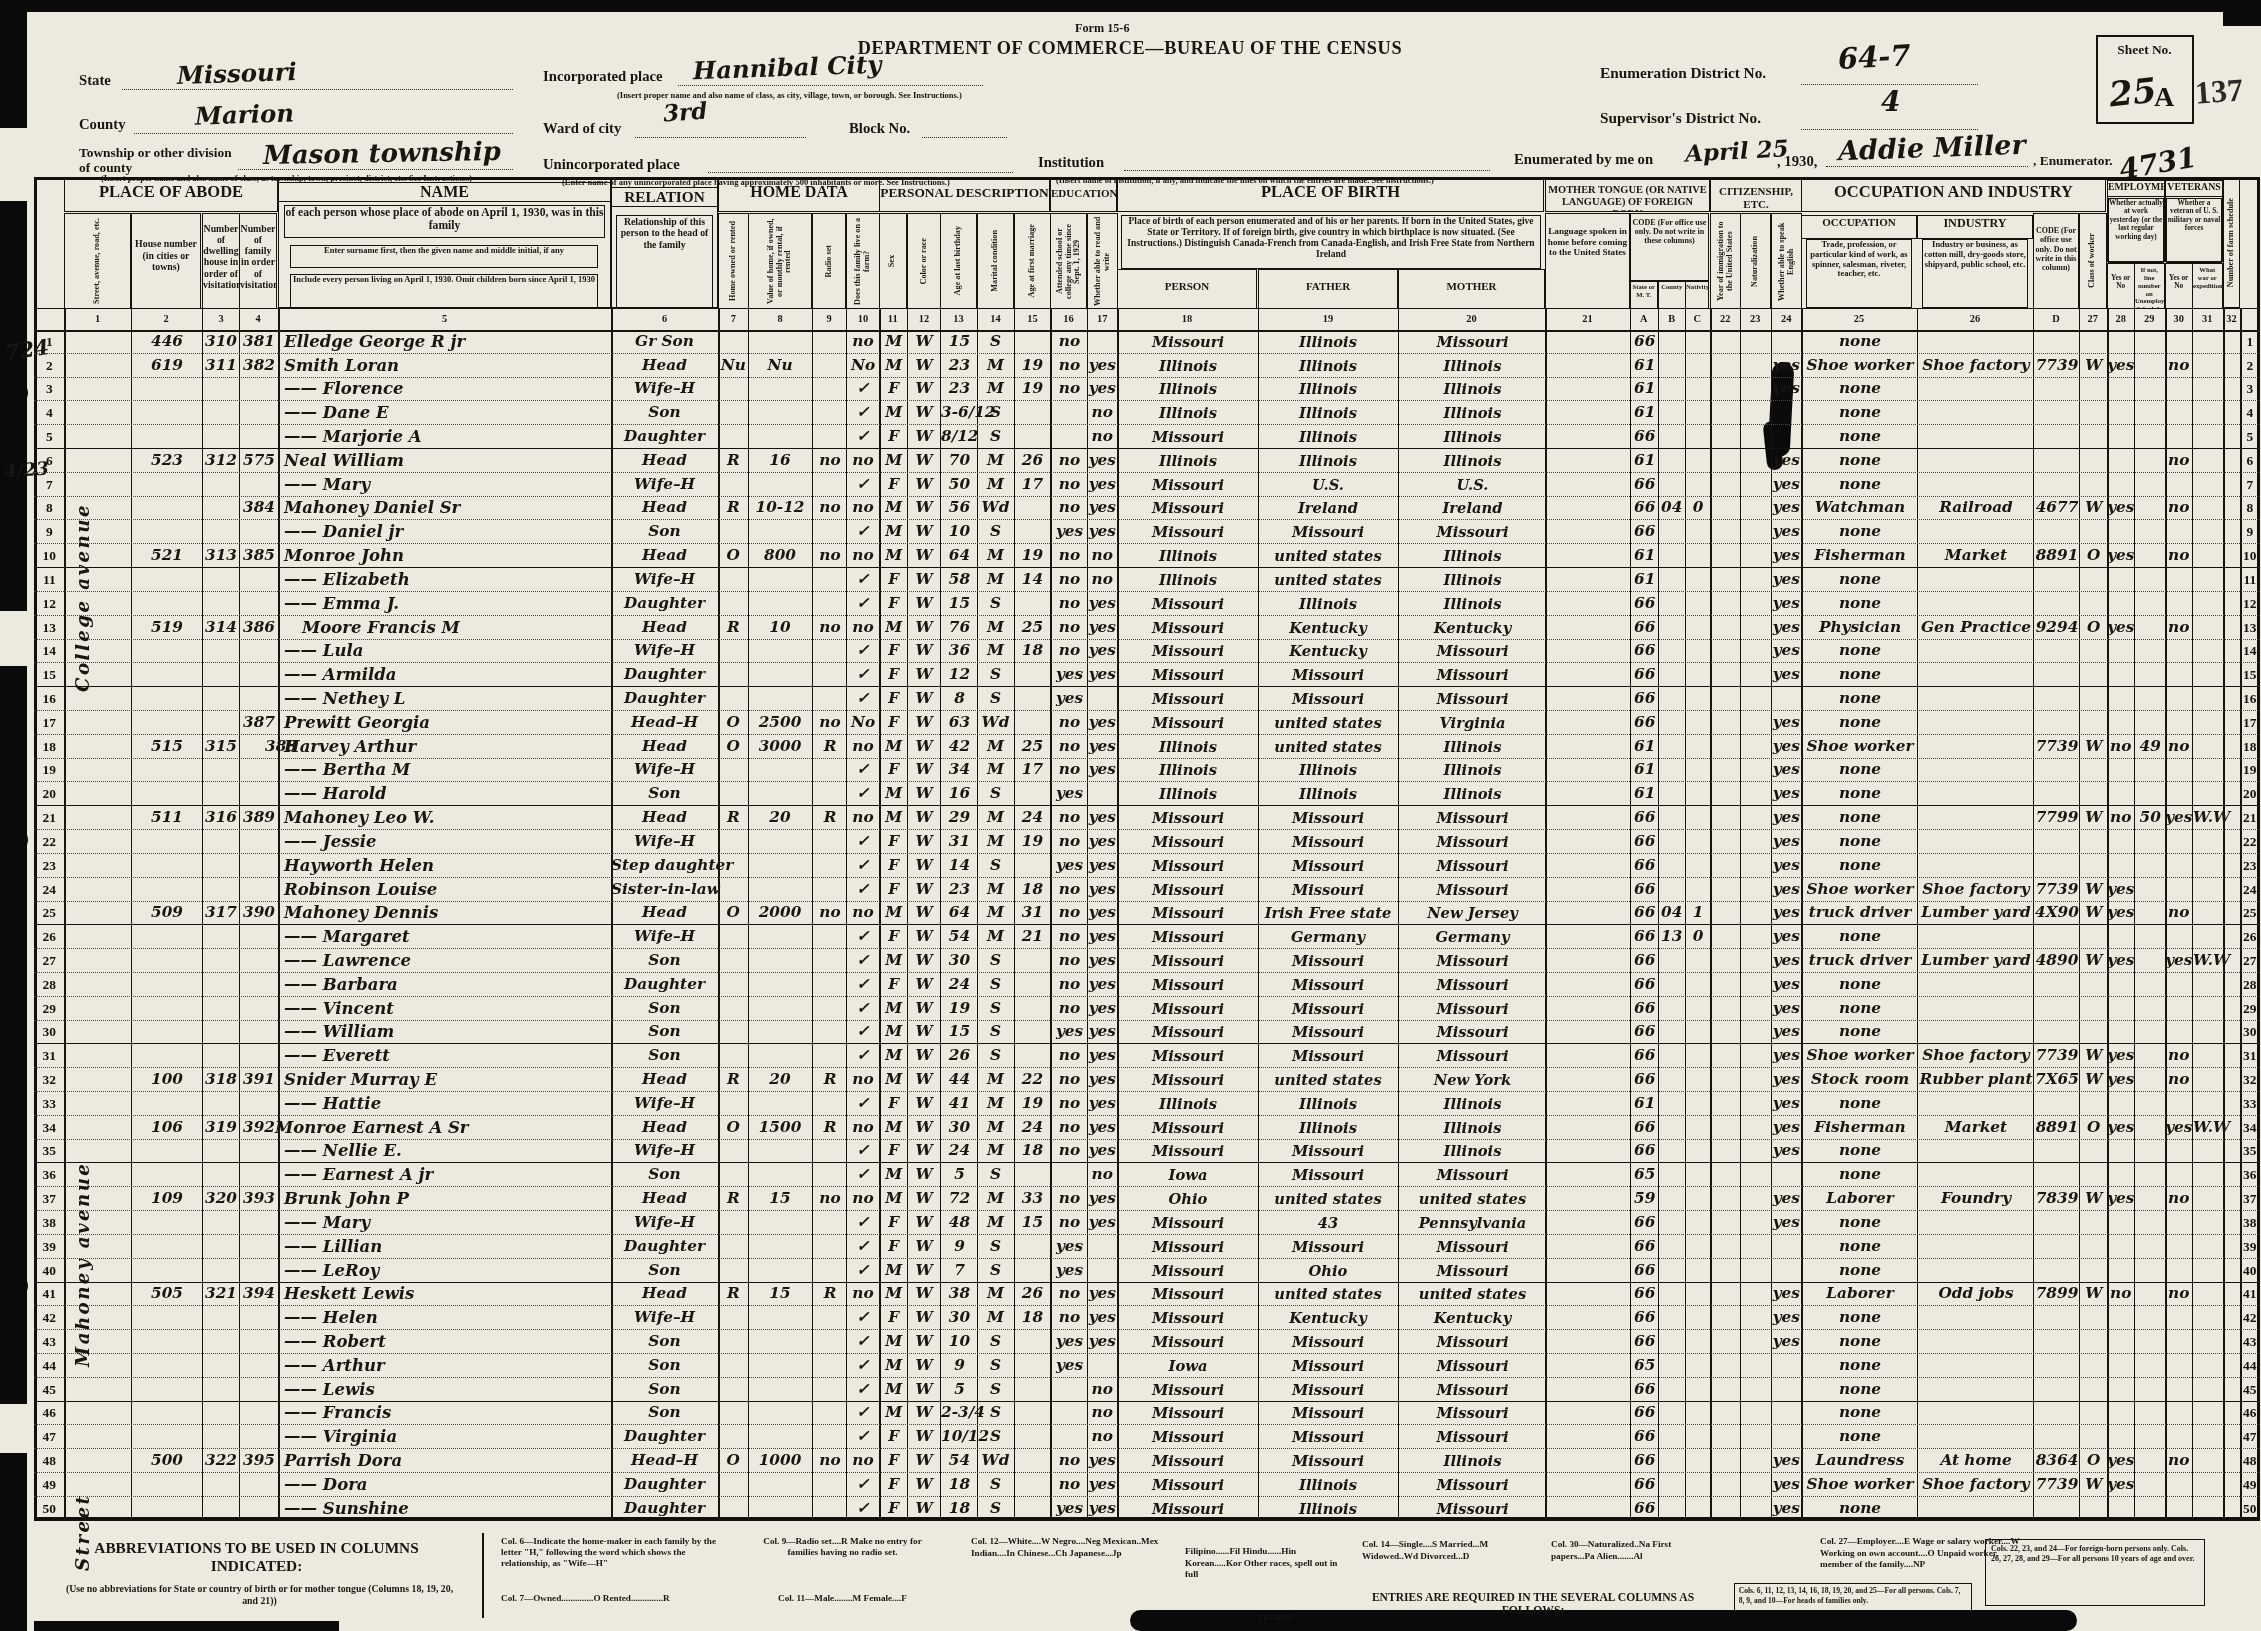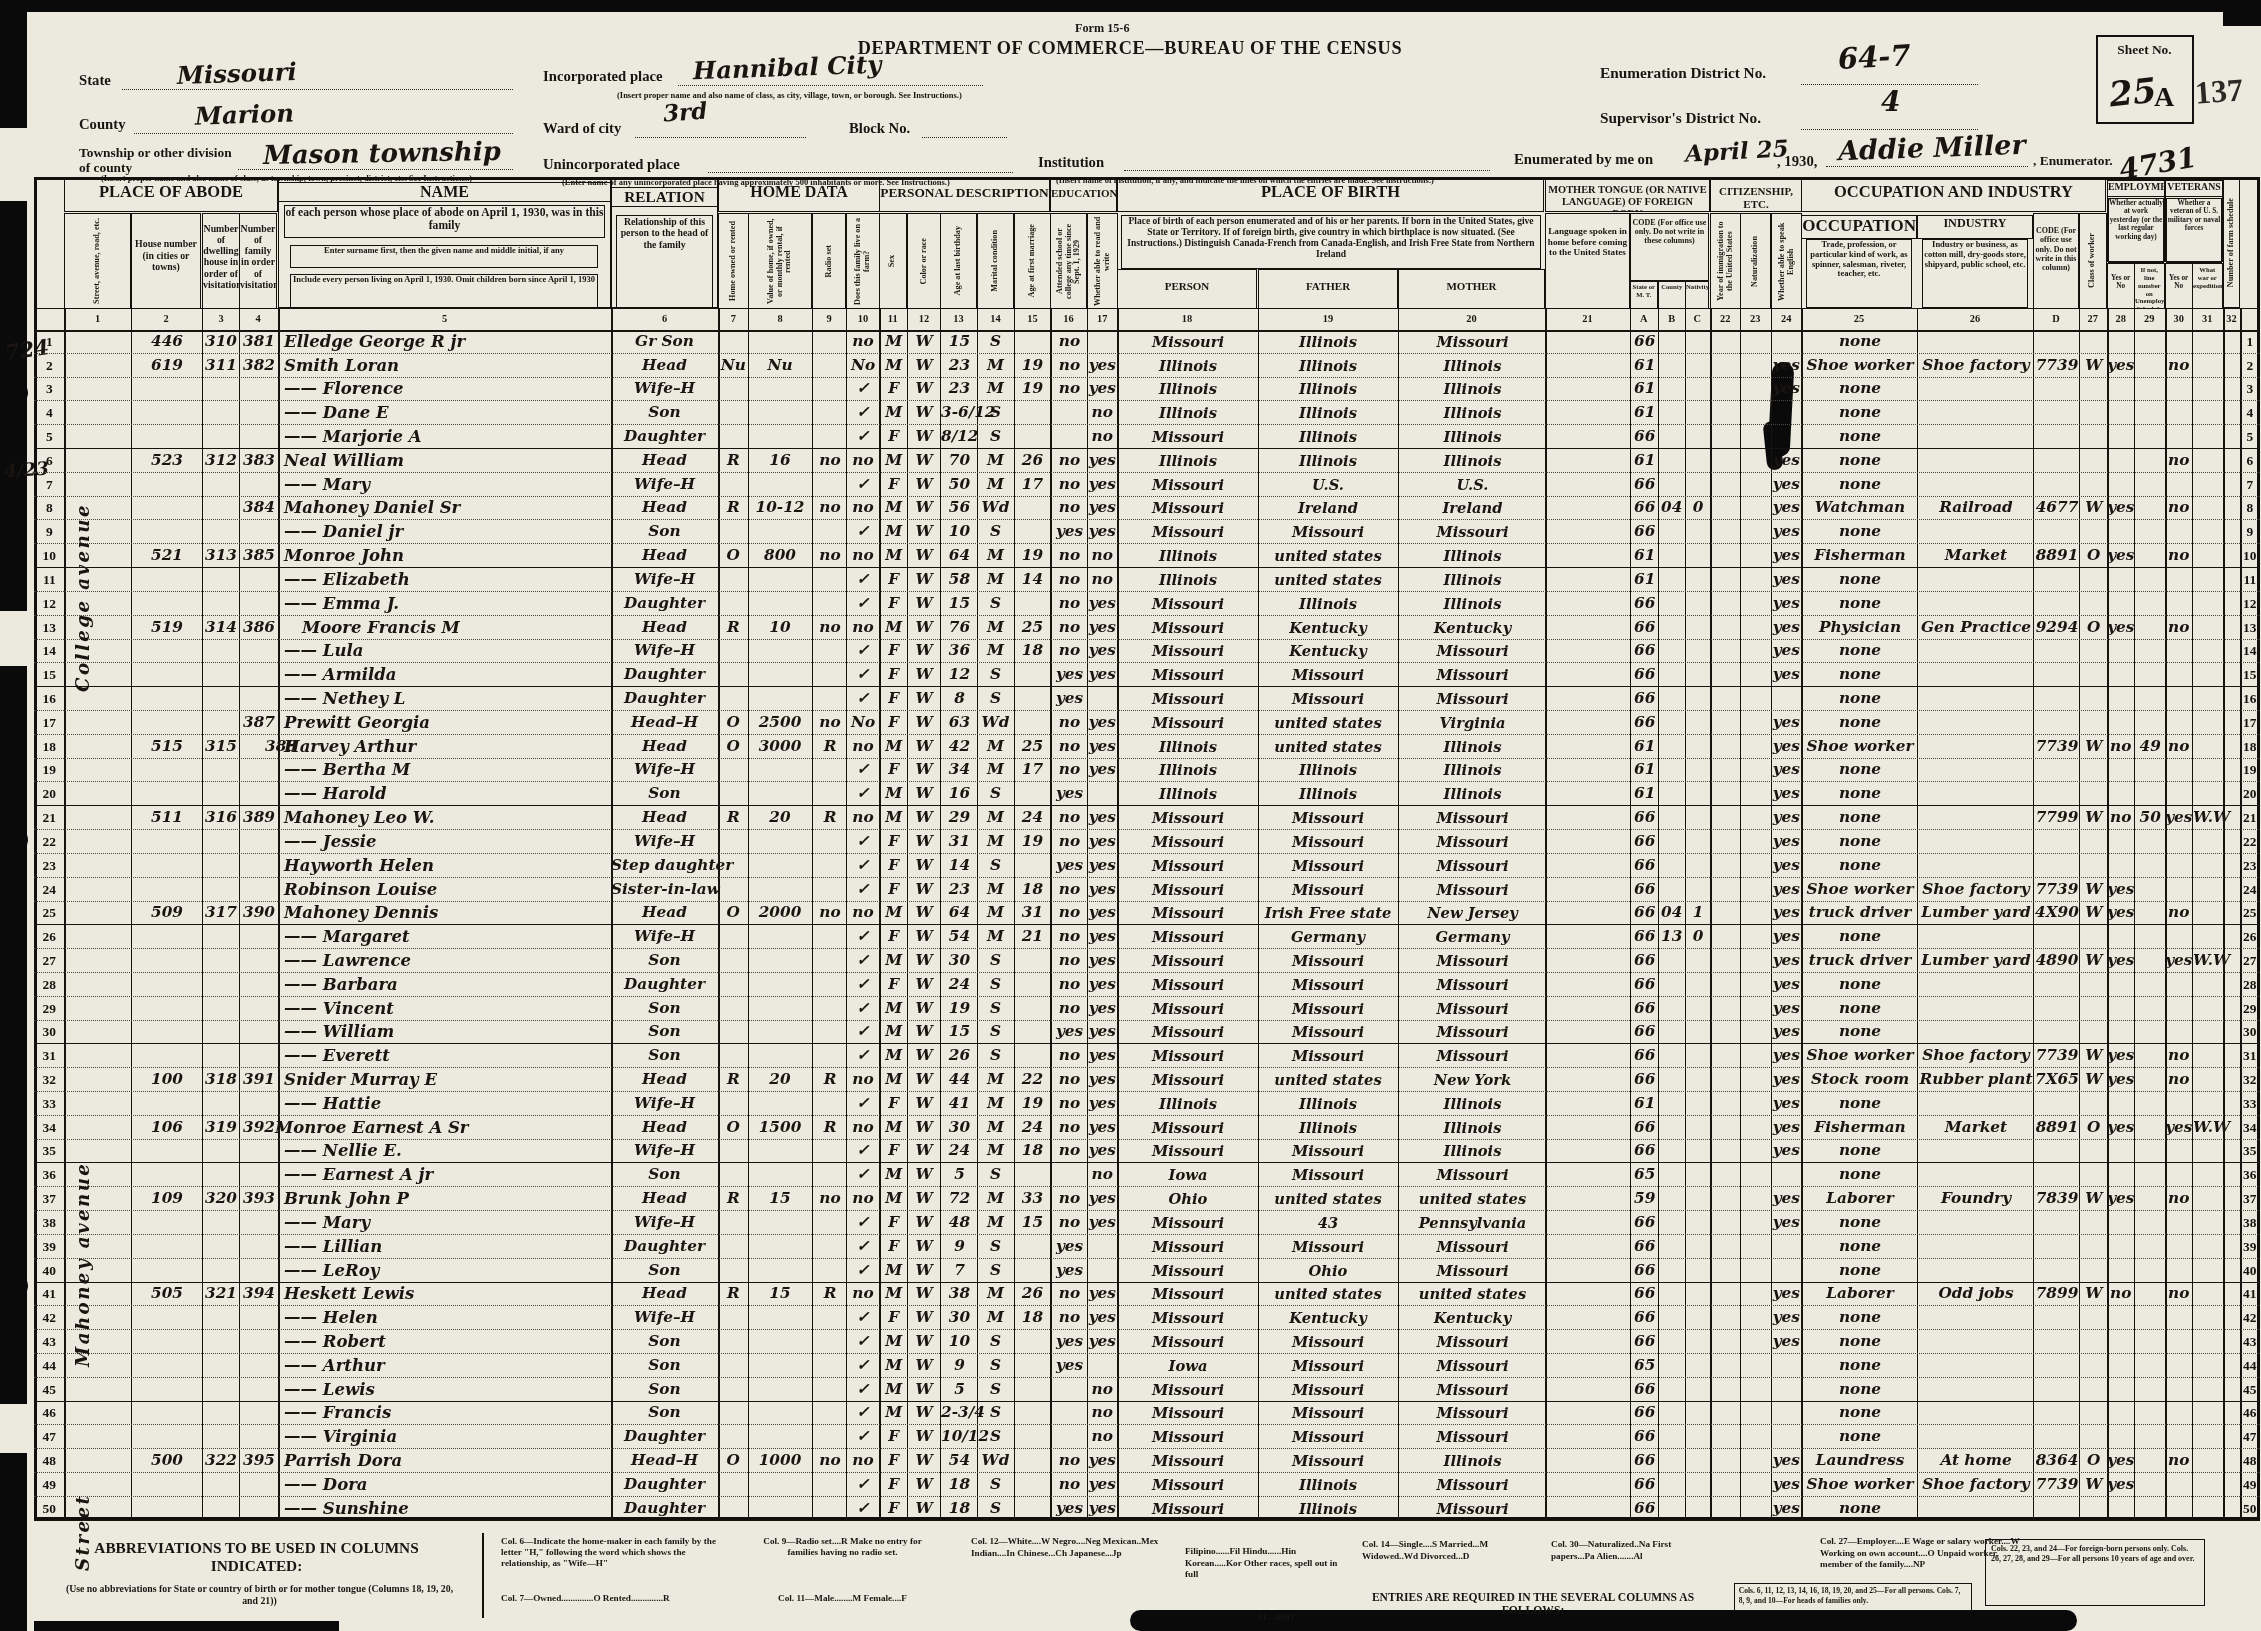--- a/index.html
+++ b/index.html
@@ -214,21 +214,21 @@
       <div class="abs" style="left: 1710px; top: 213px; width: 30.5px; height: 96px; border: 1.2px solid rgb(20, 18, 13); box-sizing: border-box; text-align: center; overflow: hidden; display: flex; align-items: center; justify-content: center;">
         <span class="vt" style="max-height: 91px;">Year of immigration to the United States</span>
       </div>
       <div class="abs" style="left: 1740px; top: 213px; width: 30.5px; height: 96px; border: 1.2px solid rgb(20, 18, 13); box-sizing: border-box; text-align: center; overflow: hidden; display: flex; align-items: center; justify-content: center;">
         <span class="vt" style="max-height: 91px;">Naturalization</span>
       </div>
       <div class="abs" style="left: 1771px; top: 213px; width: 30.5px; height: 96px; border: 1.2px solid rgb(20, 18, 13); box-sizing: border-box; text-align: center; overflow: hidden; display: flex; align-items: center; justify-content: center;">
         <span class="vt" style="max-height: 91px;">Whether able to speak English</span>
       </div>
       <div class="abs p" style="left: 1801px; top: 177px; width: 305px; height: 35px; border: 1.2px solid rgb(20, 18, 13); box-sizing: border-box; text-align: center; overflow: hidden; font-size: 16.5px; padding-top: 4.9px; font-weight: bold; line-height: 1.15;">OCCUPATION AND INDUSTRY</div>
-      <div class="abs p" style="left: 1801px; top: 215px; width: 116px; height: 24.4px; border: 1.2px solid rgb(20, 18, 13); box-sizing: border-box; text-align: right; overflow: hidden; font-size: 17px; font-weight: bold; line-height: 1.15;">OCCUPATION</div>
+      <div class="abs p" style="left: 1801px; top: 215px; width: 116px; height: 24.4px; border: 1.2px solid rgb(20, 18, 13); box-sizing: border-box; text-align: center; overflow: hidden; font-size: 11px; font-weight: bold; line-height: 1.15;">OCCUPATION</div>
       <div class="abs p" style="left: 1806px; top: 239px; width: 106px; height: 69px; border: 1.2px solid rgb(20, 18, 13); box-sizing: border-box; text-align: center; overflow: hidden; font-size: 8.5px; font-weight: bold; line-height: 1.15;">Trade, profession, or particular kind of work, as spinner, salesman, riveter, teacher, etc.</div>
       <div class="abs p" style="left: 1917px; top: 215px; width: 116px; height: 24.4px; border: 1.2px solid rgb(20, 18, 13); box-sizing: border-box; text-align: center; overflow: hidden; font-size: 12.2px; font-weight: bold; line-height: 1.15;">INDUSTRY</div>
       <div class="abs p" style="left: 1922px; top: 239px; width: 106px; height: 69px; border: 1.2px solid rgb(20, 18, 13); box-sizing: border-box; text-align: center; overflow: hidden; font-size: 8.5px; font-weight: bold; line-height: 1.15;">Industry or business, as cotton mill, dry-goods store, shipyard, public school, etc.</div>
       <div class="abs p" style="left: 2033px; top: 213px; width: 46px; height: 96px; border: 1.2px solid rgb(20, 18, 13); box-sizing: border-box; text-align: center; overflow: hidden; font-size: 8px; font-weight: bold; padding-top: 12.2px; line-height: 1.15;">CODE (For office use only.  Do not write in this column)</div>
       <div class="abs" style="left: 2079px; top: 213px; width: 27.5px; height: 96px; border: 1.2px solid rgb(20, 18, 13); box-sizing: border-box; text-align: center; overflow: hidden; display: flex; align-items: center; justify-content: center;">
         <span class="vt" style="max-height: 91px;">Class of worker</span>
       </div>
       <div class="abs p" style="left: 2107px; top: 177px; width: 58px; height: 85px; border: 1.2px solid rgb(20, 18, 13); box-sizing: border-box; text-align: center; overflow: hidden; font-weight: bold; line-height: 1.15;"></div>
       <div class="abs p" style="left: 2107px; top: 180px; width: 58px; height: 17px; border: 1.2px solid rgb(20, 18, 13); box-sizing: border-box; text-align: center; overflow: hidden; font-size: 9.8px; font-weight: bold; line-height: 1.15;">EMPLOYMENT</div>
       <div class="abs p" style="left: 2108px; top: 198px; width: 56px; height: 65px; border: 1.2px solid rgb(20, 18, 13); box-sizing: border-box; text-align: center; overflow: hidden; font-size: 7.3px; font-weight: bold; line-height: 1.15;">Whether actually at work yesterday (or the last regular working day)</div>
@@ -380,21 +380,21 @@
         <div class="cell hw bp" style="left: 1224px; width: 140px;">Illinois</div>
         <div class="cell hw bp" style="left: 1365px; width: 147px;">Illinois</div>
         <div class="cell hw" style="left: 1597px; width: 27.5px;">66</div>
         <div class="cell hw" style="left: 1768px; width: 116px;">none</div>
       </div>
       <div class="row" style="top: 449px;">
         <div class="ln" style="left: 0px; width: 30.5px;">6</div>
         <div class="ln" style="left: 2206px; width: 19.5px;">6</div>
         <div class="cell hw" style="left: 98px; width: 70px;">523</div>
         <div class="cell hw" style="left: 168px; width: 38px;">312</div>
-        <div class="cell hw" style="left: 206px; width: 38px;">383</div>
+        <div class="cell hw" style="left: 206px; width: 38px;">575</div>
         <div class="cell hw nm" style="left: 244px; width: 333px;">Neal William</div>
         <div class="cell hw" style="left: 577px; width: 107px;">Head</div>
         <div class="cell hw" style="left: 684px; width: 30.5px;">R</div>
         <div class="cell hw" style="left: 714px; width: 64px;">16</div>
         <div class="cell hw" style="left: 779px; width: 34px;">no</div>
         <div class="cell hw" style="left: 812px; width: 34px;">no</div>
         <div class="cell hw" style="left: 846px; width: 27.5px;">M</div>
         <div class="cell hw" style="left: 873px; width: 34px;">W</div>
         <div class="cell hw" style="left: 907px; width: 37px;">70</div>
         <div class="cell hw" style="left: 943px; width: 37px;">M</div>

